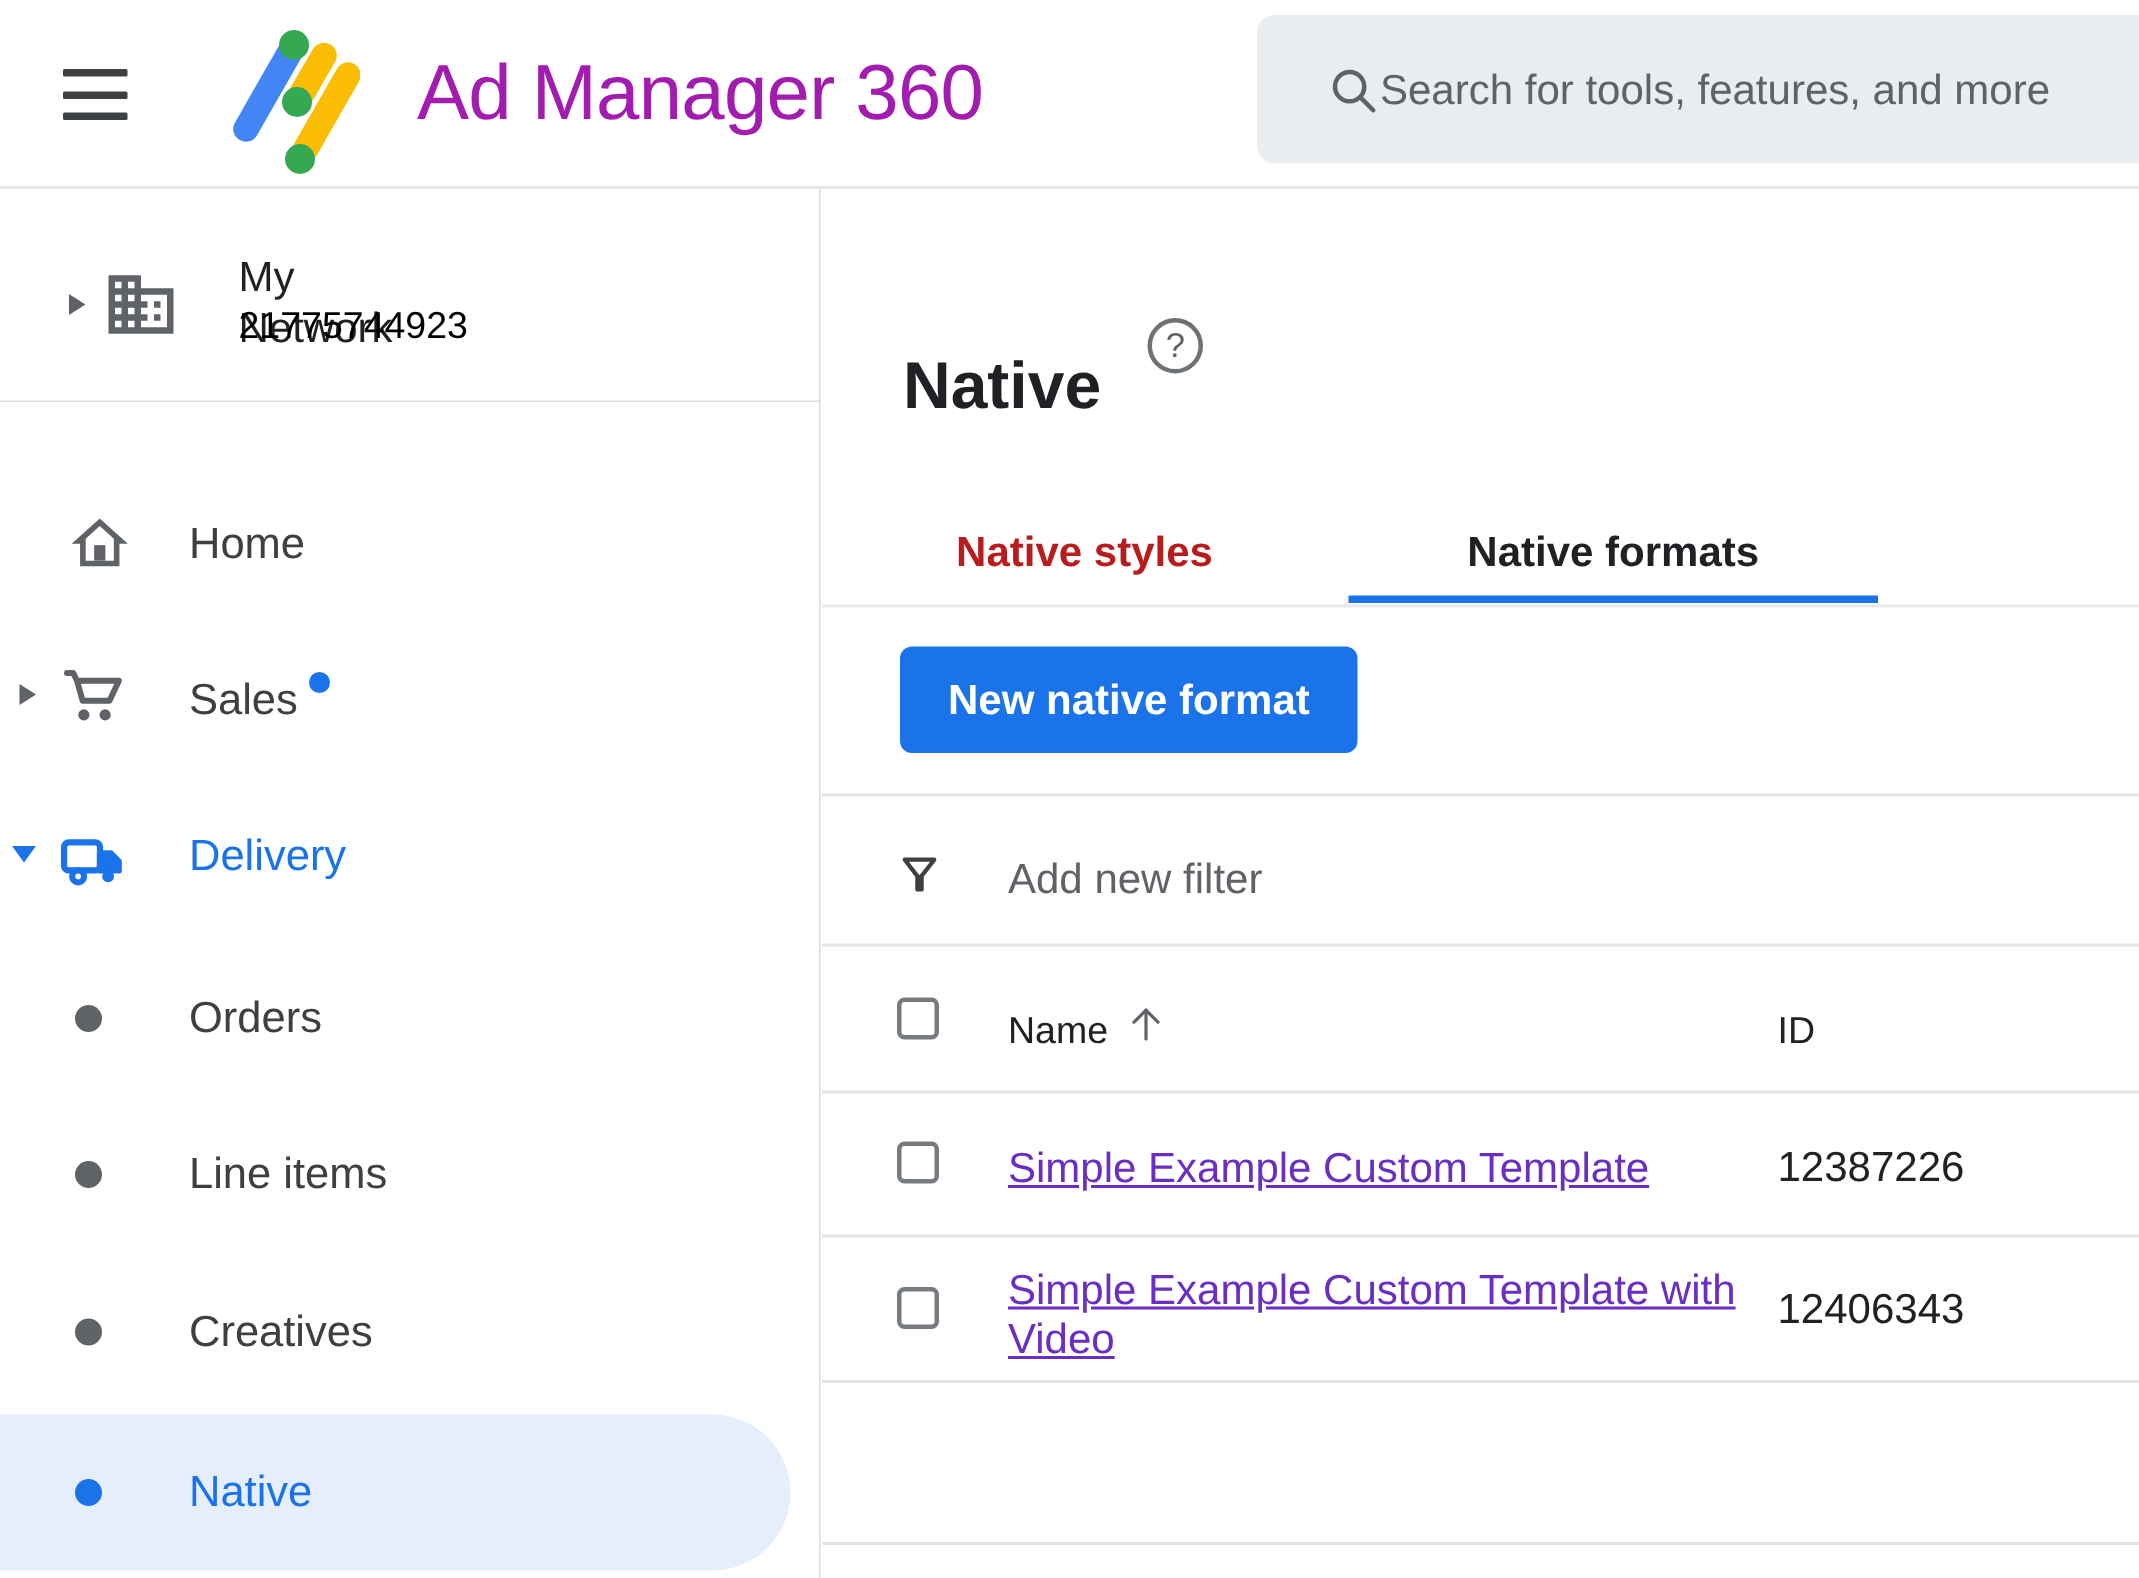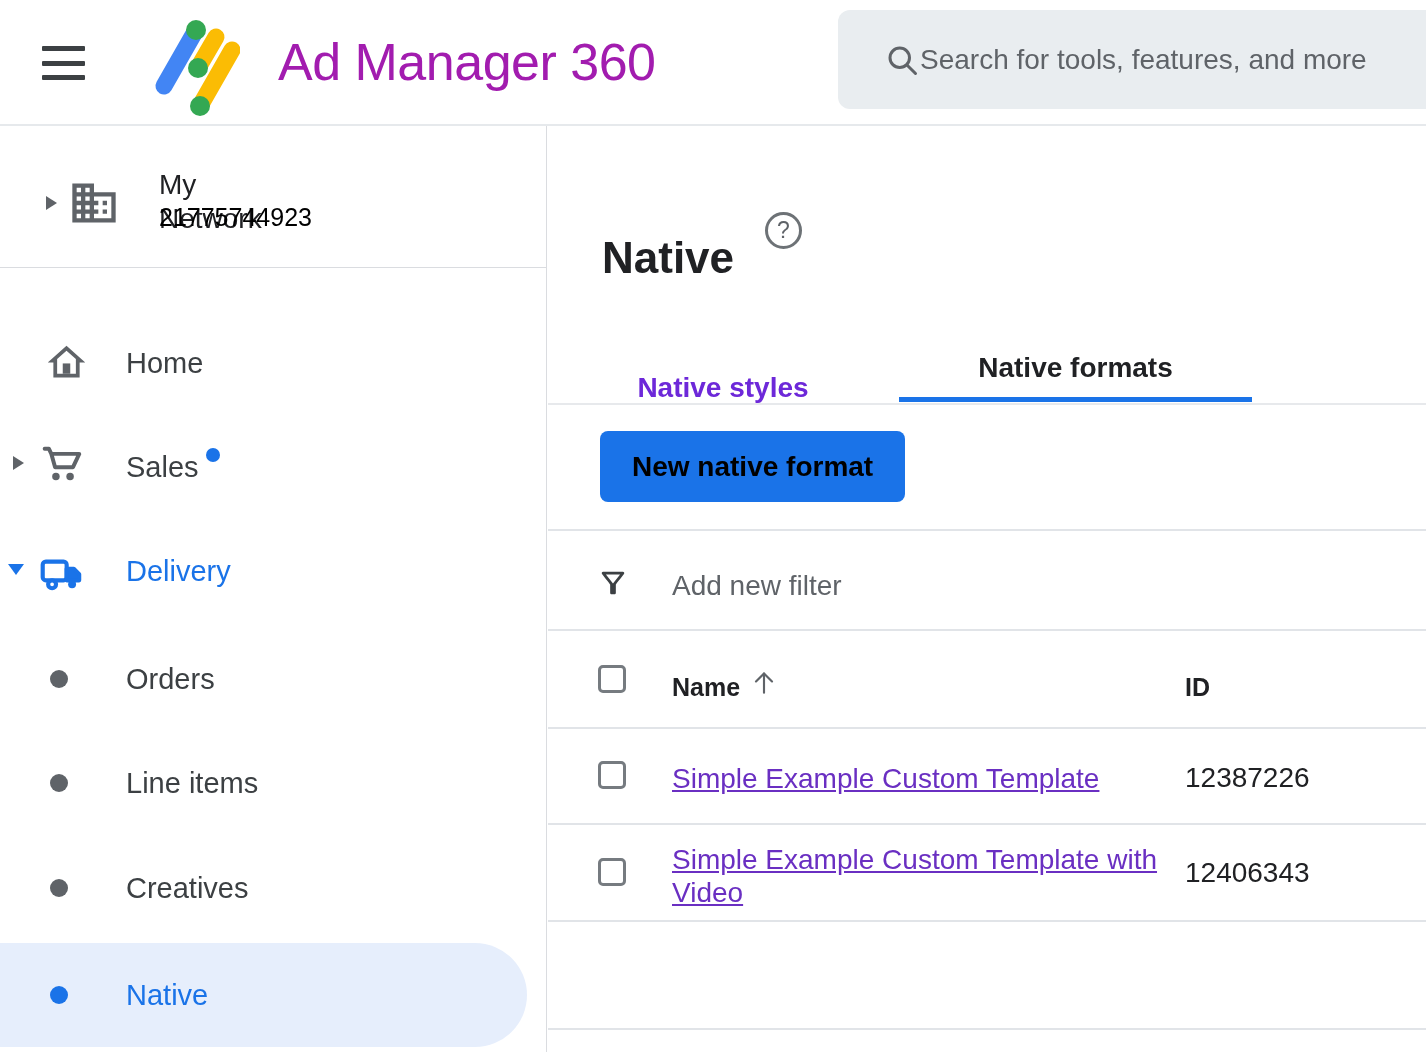--- a/index.html
+++ b/index.html
@@ -62,44 +62,44 @@
   .native-bullet{left:50px;top:860px;}
 
   
   .main{position:absolute;left:548px;top:126px;width:878px;height:926px;background:#fff;}
   .page-title{position:absolute;left:54px;top:78px;font-size:44px;line-height:50px;color:#202124;}
   .help-btn{position:absolute;left:217px;top:86px;width:37px;height:37px;border:3px solid #6d7276;
             border-radius:50%;box-sizing:border-box;text-align:center;line-height:31px;
             font-size:23px;color:#5f6368;cursor:pointer;}
   .tab{position:absolute;top:226px;font-size:28px;line-height:32px;font-weight:700;
        text-align:center;cursor:pointer;}
-  .tab-styles{left:60px;width:230px;color:#6d28d9;margin-top:20px;}
+  .tab-styles{left:60px;width:230px;color:#b91c1c;}
   .tab-formats{left:351px;width:353px;color:#202124;}
   .tab-underline{position:absolute;left:351px;top:271px;width:353px;height:5px;background:#1a73e8;}
   .rule{position:absolute;left:0;width:878px;height:2px;background:#e1e4e8;}
   .rule-tabs{top:277px;background:#e7e9ec;}
   .rule-filter-top{top:403px;}
   .rule-table-top{top:503px;}
   .rule-head-bottom{top:601px;}
   .rule-row1{top:697px;}
   .rule-row2{top:794px;}
   .rule-table-bottom{top:902px;}
 
   .new-btn{position:absolute;left:52px;top:305px;height:71px;padding:0 32px;background:#1a73e8;
-           border:none;border-radius:8px;color:#000000;font-size:28px;font-weight:700;
+           border:none;border-radius:8px;color:#ffffff;font-size:28px;font-weight:700;
            font-family:inherit;line-height:71px;cursor:pointer;}
   .funnel-icon{position:absolute;left:48px;top:440px;width:34px;height:34px;}
   .filter-placeholder{position:absolute;left:124px;top:444px;font-size:28px;color:#5f6368;cursor:text;}
 
   .checkbox{position:absolute;width:28px;height:28px;border:3px solid #767b80;border-radius:5px;
             box-sizing:border-box;background:#fff;cursor:pointer;}
   .cb-head{left:50px;top:539px;}
   .cb-row1{left:50px;top:635px;}
   .cb-row2{left:50px;top:732px;}
-  .col-head{position:absolute;font-size:25px;font-weight:700;color:#202124;cursor:pointer;}
+  .col-head{position:absolute;font-size:25px;font-weight:400;color:#202124;cursor:pointer;}
   .col-name{left:124px;top:547px;}
   .col-id{left:637px;top:547px;}
   .sort-icon{position:absolute;left:200px;top:540px;width:32px;height:32px;cursor:pointer;}
   .row-link{position:absolute;left:124px;font-size:28px;line-height:33px;color:#6a2fc2;
             text-decoration:underline;cursor:pointer;}
   .link-row1{top:636px;white-space:nowrap;}
   .link-row2{top:717px;width:515px;}
   .row-id{position:absolute;left:637px;font-size:28px;color:#202124;}
   .id-row1{top:636px;}
   .id-row2{top:731px;}

